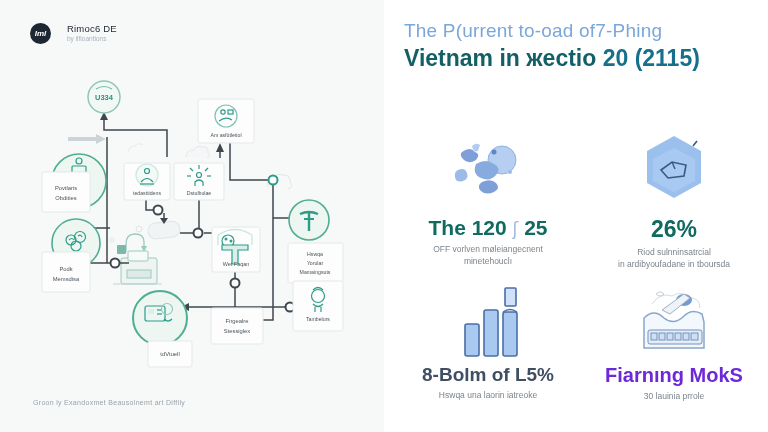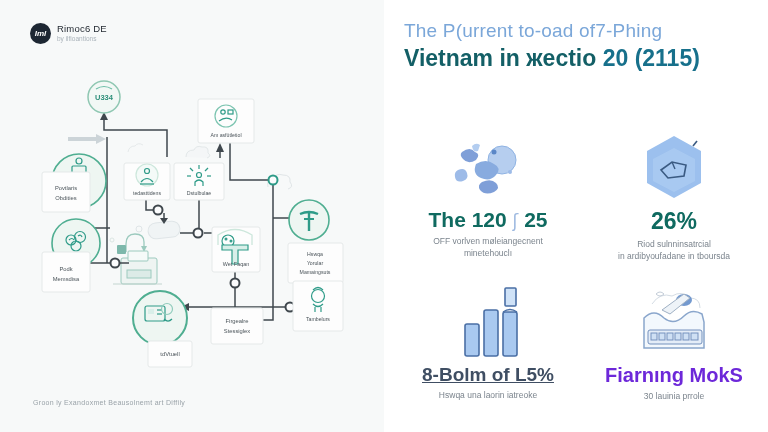--- a/index.html
+++ b/index.html
@@ -2,39 +2,39 @@
 <html><head>
 <meta charset="utf-8">
 <style>
   html,body{margin:0;padding:0;background:#e9ebed;}
   .canvas{position:relative;width:768px;height:432px;background:#ffffff;overflow:hidden;
           font-family:"Liberation Sans", sans-serif;}
   .left-panel{position:absolute;left:0;top:0;width:384px;height:432px;background:#f7f9f9;}
   .right-panel{position:absolute;left:384px;top:0;width:384px;height:432px;background:#ffffff;}
 
   
-  .logo{position:absolute;left:30px;top:23px;display:flex;align-items:center;gap:6px;}
+  .logo{position:absolute;left:30px;top:23px;display:flex;align-items:center;gap:16px;}
   .logo-badge{width:21px;height:21px;border-radius:50%;background:#1d2733;color:#fff;
               display:flex;align-items:center;justify-content:center;
               font-size:8px;font-style:italic;font-weight:bold;}
   .logo-name{font-size:9.5px;font-weight:normal;color:#242b33;letter-spacing:.2px;line-height:1.1;}
   .logo-tag{font-size:6.5px;color:#aab3ba;line-height:1.2;}
 
   
   .title-block{position:absolute;left:404px;top:20px;width:356px;}
   .title-l1{font-size:19px;color:#7ba7d9;letter-spacing:.2px;}
   .title-l2{font-size:23px;font-weight:bold;color:#135f66;margin-top:3px;}
   .title-l2 .num{color:#17708b;font-weight:bold;}
 
   
   .stat{position:absolute;text-align:center;}
   .stat-icon{display:flex;align-items:flex-end;justify-content:center;}
   .stat-head{font-weight:bold;}
-  .teal-head{font-size:21px;color:#0f6a60;margin-top:4px;}
-  .slate-head{font-size:19px;color:#3f4e63;margin-top:6px;text-decoration:underline;}
+  .teal-head{font-size:21px;color:#0f6a60;margin-top:12px;}
+  .slate-head{font-size:19px;color:#3f4e63;margin-top:6px;}
   .navy-head{font-size:20px;color:#6d28d9;margin-top:6px;}
   .stat-sub{font-size:8.5px;color:#7b848d;line-height:1.4;margin-top:4px;}
   .glyph{color:#9db9e0;font-weight:normal;font-family:"DejaVu Sans", sans-serif;font-size:17px;}
 
   .flow-footer{position:absolute;left:33px;top:399px;font-size:7px;color:#9aa3a9;letter-spacing:.3px;}
 
   svg text{font-family:"Liberation Sans", sans-serif;}
   .nodebox{fill:#fdfdfd;stroke:#e5e9e9;stroke-width:1;}
   .nlabel{fill:#4b545a;font-size:5.8px;text-anchor:middle;}
   .conn{stroke:#3f474d;stroke-width:1.5;fill:none;}

